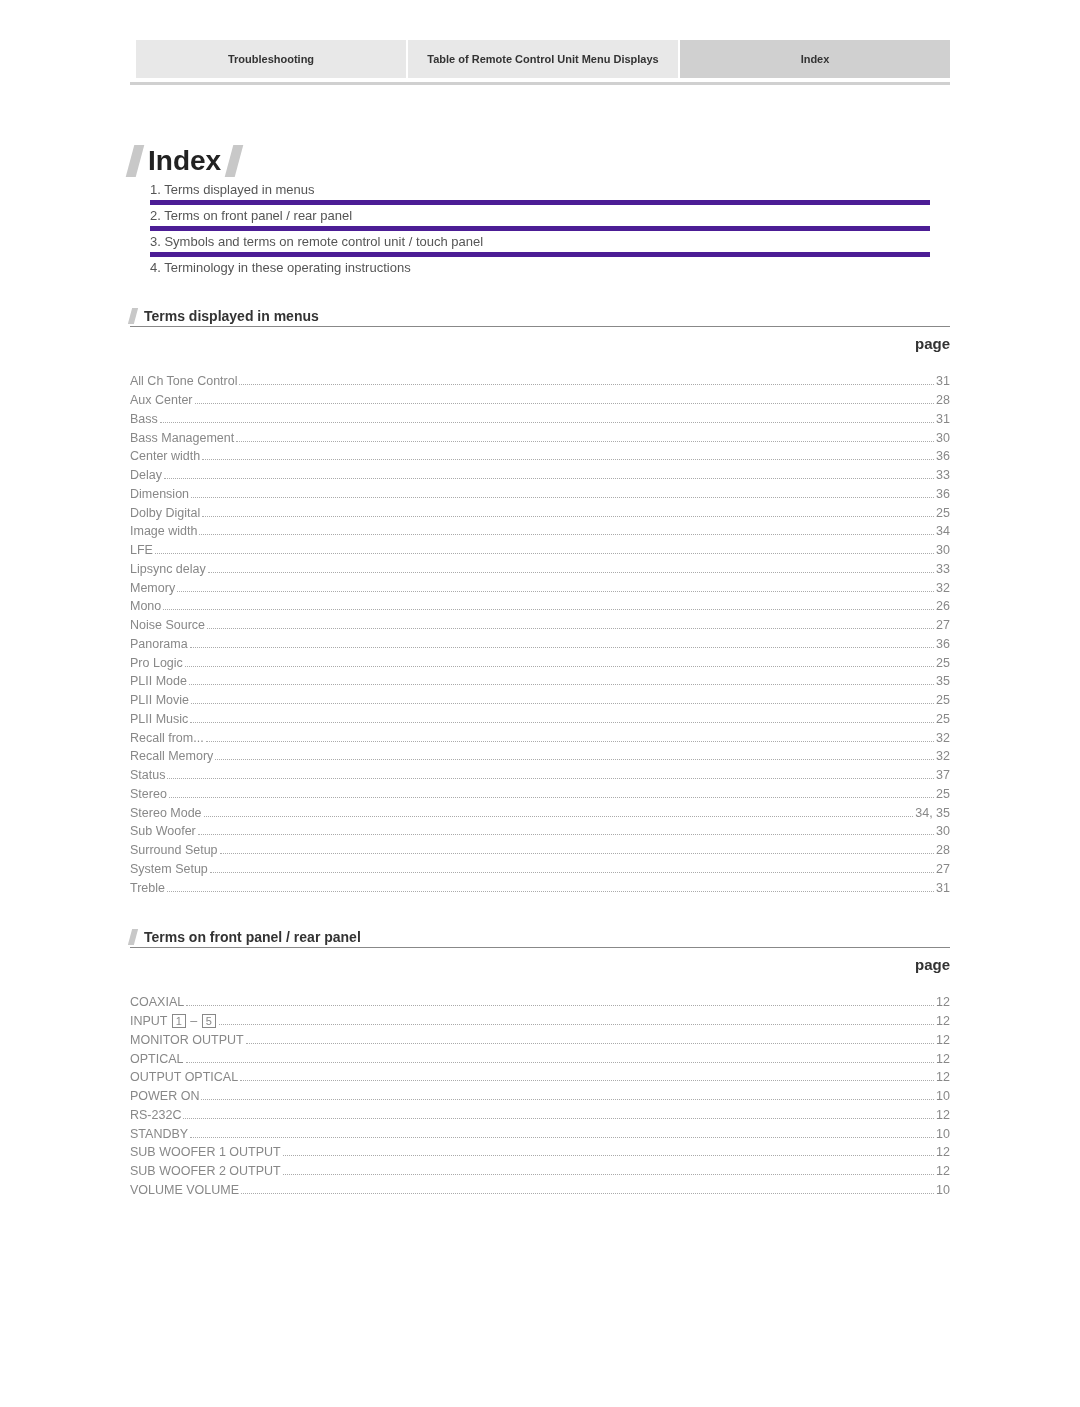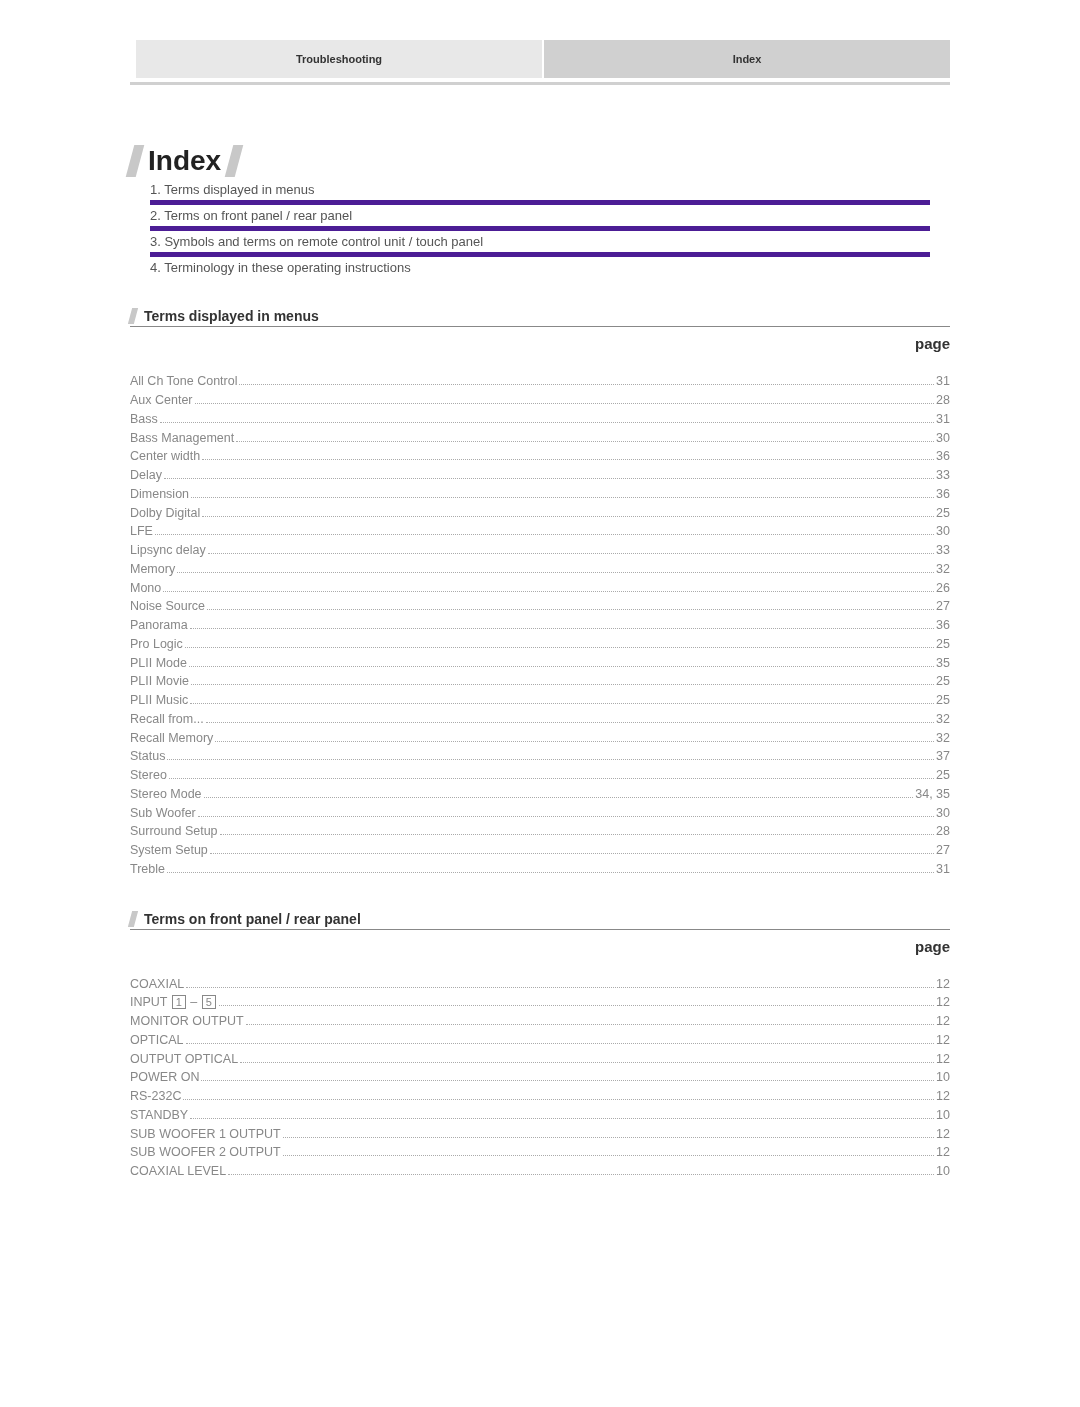--- a/index.html
+++ b/index.html
@@ -158,20 +158,21 @@
     font-size:15px;
     margin-top:24px;
   }
 </style>
 </head>
 <body>
 
 <div class="page">
   <div class="tabs">
     <div class="tab">Troubleshooting</div>
+    <div class="tab">Table of Remote Control Unit Menu Displays</div>
     <div class="tab active">Index</div>
   </div>
   <div class="hr-top"></div>
 
   <div class="title-row">
     <div class="title-bar"></div>
     <div class="title">Index</div>
     <div class="title-bar right"></div>
   </div>
 
@@ -224,20 +225,25 @@
             <span class="term">Dimension</span>
             <span class="dots"></span>
             <span class="pg">36</span>
           </div>
           <div class="entry">
             <span class="term">Dolby Digital</span>
             <span class="dots"></span>
             <span class="pg">25</span>
           </div>
           <div class="entry">
+            <span class="term">Image width</span>
+            <span class="dots"></span>
+            <span class="pg">34</span>
+          </div>
+          <div class="entry">
             <span class="term">LFE</span>
             <span class="dots"></span>
             <span class="pg">30</span>
           </div>
           <div class="entry">
             <span class="term">Lipsync delay</span>
             <span class="dots"></span>
             <span class="pg">33</span>
           </div>
           <div class="entry">
@@ -379,21 +385,21 @@
             <span class="term">SUB WOOFER 1 OUTPUT</span>
             <span class="dots"></span>
             <span class="pg">12</span>
           </div>
           <div class="entry">
             <span class="term">SUB WOOFER 2 OUTPUT</span>
             <span class="dots"></span>
             <span class="pg">12</span>
           </div>
           <div class="entry">
-            <span class="term">COAXIAL LEVEL</span>
+            <span class="term">VOLUME VOLUME</span>
             <span class="dots"></span>
             <span class="pg">10</span>
           </div>
         </div>
     </div>
   </div>
 
   <div class="footer-band">
     <div class="footer-block"></div>
     <div class="sliver"></div>

